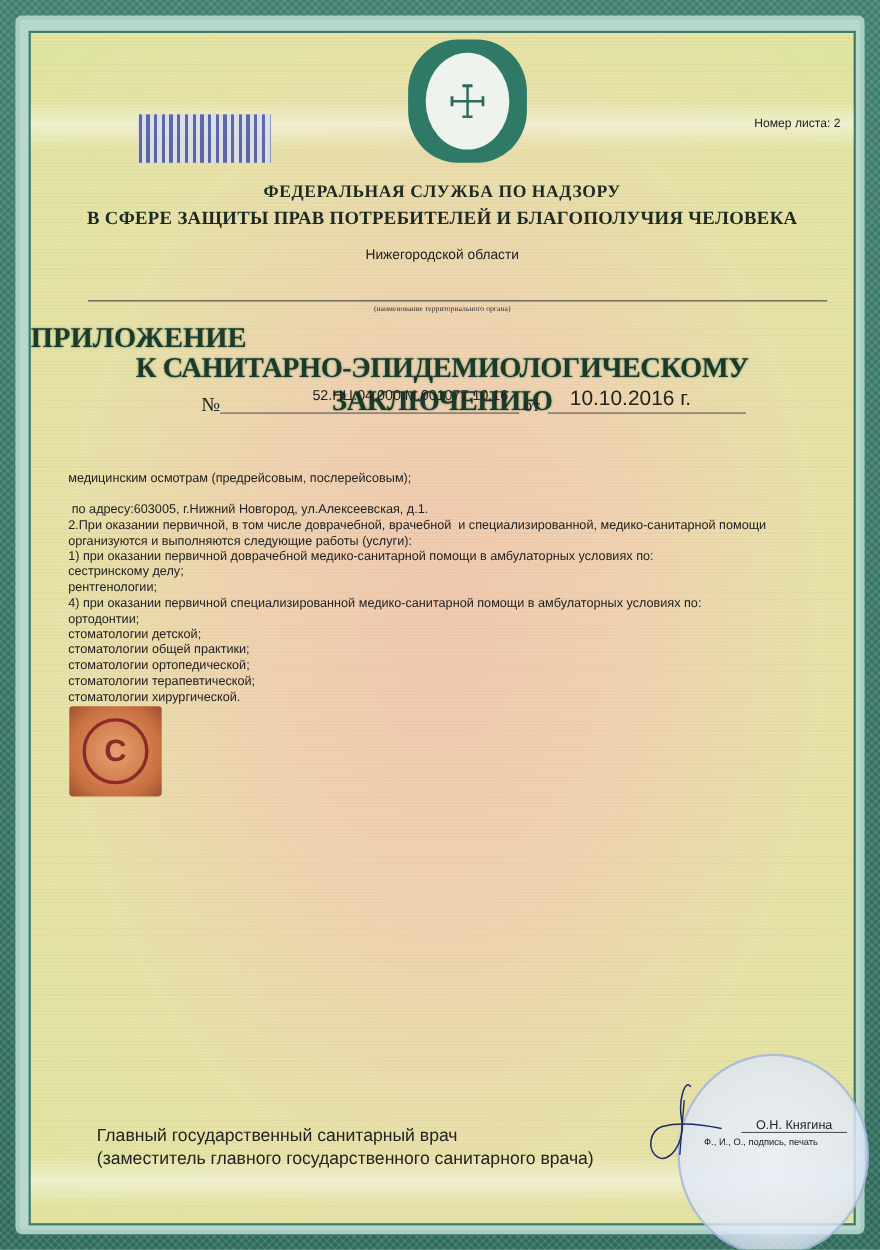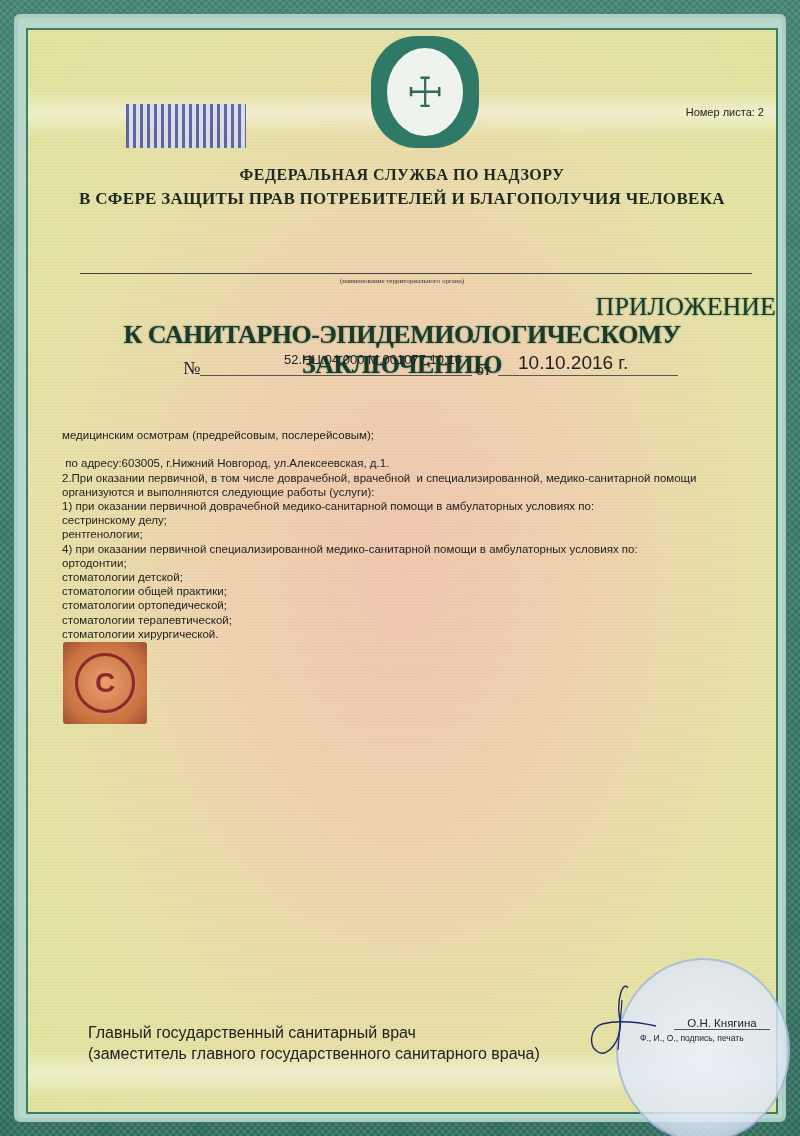--- a/index.html
+++ b/index.html
@@ -49,21 +49,21 @@
       #c8cde8;
     opacity:0.8;
   }
   .text { position:absolute; color:#222; }
   .sheet-no { right:12px; top:76px; font-size:11px;padding-left:44px; }
   .hdr1 { left:0; right:0; top:136px; text-align:center; font-family:"Liberation Serif", serif; font-weight:bold; font-size:16px; letter-spacing:0.5px; color:#1d2a22; }
   .hdr2 { left:0; right:0; top:159px; text-align:center; font-family:"Liberation Serif", serif; font-weight:bold; font-size:17px; letter-spacing:0.3px; color:#1d2a22; }
   .dept { left:40px; right:40px; top:194px; text-align:center; font-size:12.5px; line-height:15px; }
   .hr { position:absolute; left:52px; width:672px; top:243px; border-top:1px solid #444; }
   .hr-caption { left:0; right:0; top:247px; text-align:center; font-size:7px; font-family:"Liberation Serif", serif; color:#333; }
-  .title1 { left:0; right:0; top:262px; text-align:right; font-family:"Liberation Serif", serif; font-weight:normal; font-size:26px; color:#1c3a2a; text-shadow:0 0 2px #5a8a6a; }
+  .title1 { left:0; right:0; top:262px; text-align:left; font-family:"Liberation Serif", serif; font-weight:bold; font-size:26px; color:#1c3a2a; text-shadow:0 0 2px #5a8a6a; }
   .title2 { left:0; right:0; top:290px; text-align:center; font-family:"Liberation Serif", serif; font-weight:bold; font-size:26px; color:#1c3a2a; text-shadow:0 0 2px #5a8a6a; letter-spacing:-0.5px; }
   .num-label { left:155px; top:328px; font-family:"Liberation Serif", serif; font-size:18px; }
   .num-line { position:absolute; left:172px; top:345px; width:272px; border-top:1px solid #555; }
   .num-val { left:220px; top:322px; font-size:13px;margin-left:36px; }
   .ot-label { left:448px; top:331px; font-family:"Liberation Serif", serif; font-size:16px; }
   .ot-line { position:absolute; left:470px; top:345px; width:180px; border-top:1px solid #555; }
   .ot-val { left:490px; top:322px; font-size:19px; }
   .subject { left:40px; right:40px; top:346px; text-align:center; font-size:13px; line-height:16px; }
   .body { left:34px; top:398px; font-size:11.5px; line-height:14.2px; }
   .body p { margin:0; white-space:pre; }
@@ -97,20 +97,21 @@
     <div class="emblem-inner">☩</div>
   </div>
   <div class="hologram"></div>
 
   <div class="text sheet-no">Номер листа: 2</div>
 
   <div class="text hdr1">ФЕДЕРАЛЬНАЯ СЛУЖБА ПО НАДЗОРУ</div>
   <div class="text hdr2">В СФЕРЕ ЗАЩИТЫ ПРАВ ПОТРЕБИТЕЛЕЙ И БЛАГОПОЛУЧИЯ  ЧЕЛОВЕКА</div>
 
   <div class="text dept">
+    <div>Нижегородской области</div>
   </div>
   <div class="hr"></div>
   <div class="text hr-caption">(наименование территориального органа)</div>
 
   <div class="text title1">ПРИЛОЖЕНИЕ</div>
   <div class="text title2">К САНИТАРНО-ЭПИДЕМИОЛОГИЧЕСКОМУ ЗАКЛЮЧЕНИЮ</div>
 
   <div class="text num-label">№</div>
   <div class="num-line"></div>
   <div class="text num-val">52.НЦ.04.000.М.001077.10.16</div>

